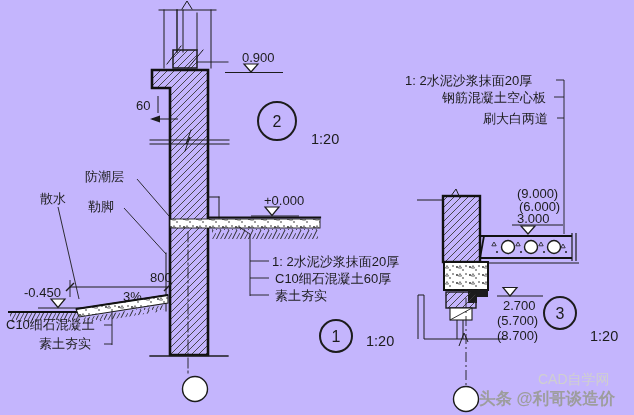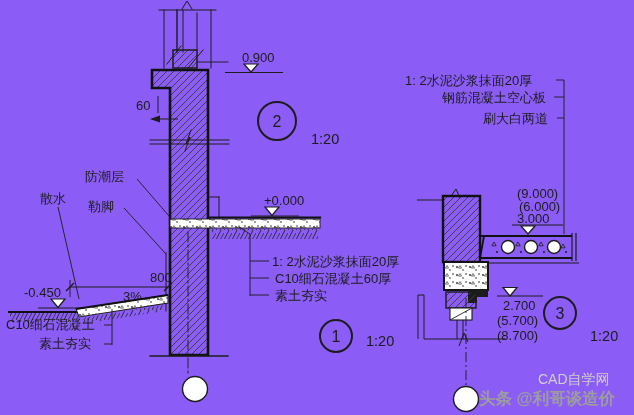--- a/index.html
+++ b/index.html
@@ -1,16 +1,16 @@
 <!DOCTYPE html>
 <html><head>
 <meta charset="utf-8">
 <style>
   html,body{margin:0;padding:0;background:#fff;}
-  #stage{position:relative;width:634px;height:415px;background:#8b5cf6;overflow:hidden;
+  #stage{position:relative;width:634px;height:415px;background:#c4b5fd;overflow:hidden;
          font-family:"Liberation Sans",sans-serif;}
   svg{display:block;}
   text{fill:#1c1c1c;font-family:"Liberation Sans",sans-serif;}
   .cjk{font-size:13px;}
   .num{font-size:13px;}
   .scale{font-size:14.5px;}
   .bub{font-size:16px;text-anchor:middle;}
   .wm-ghost{font-size:14px;fill:#cfcfcf;}
   .wm-main{font-size:16.5px;fill:#9d9d9d;font-weight:bold;}
 </style>

